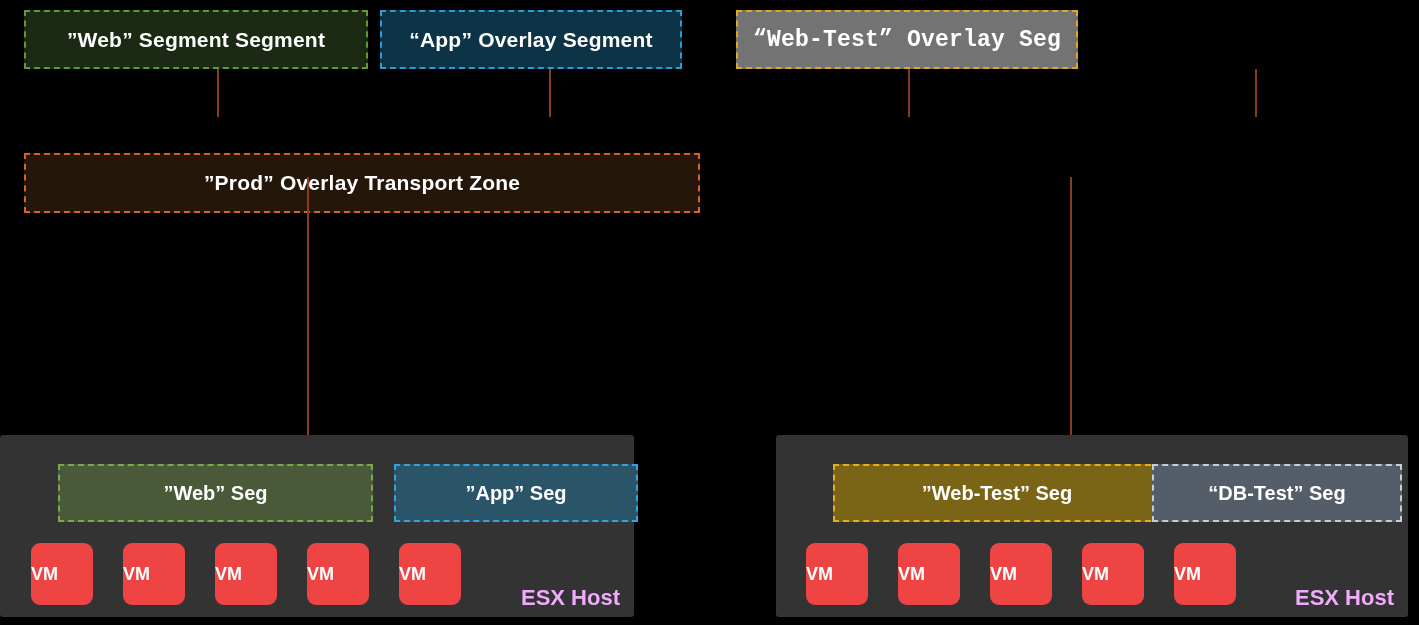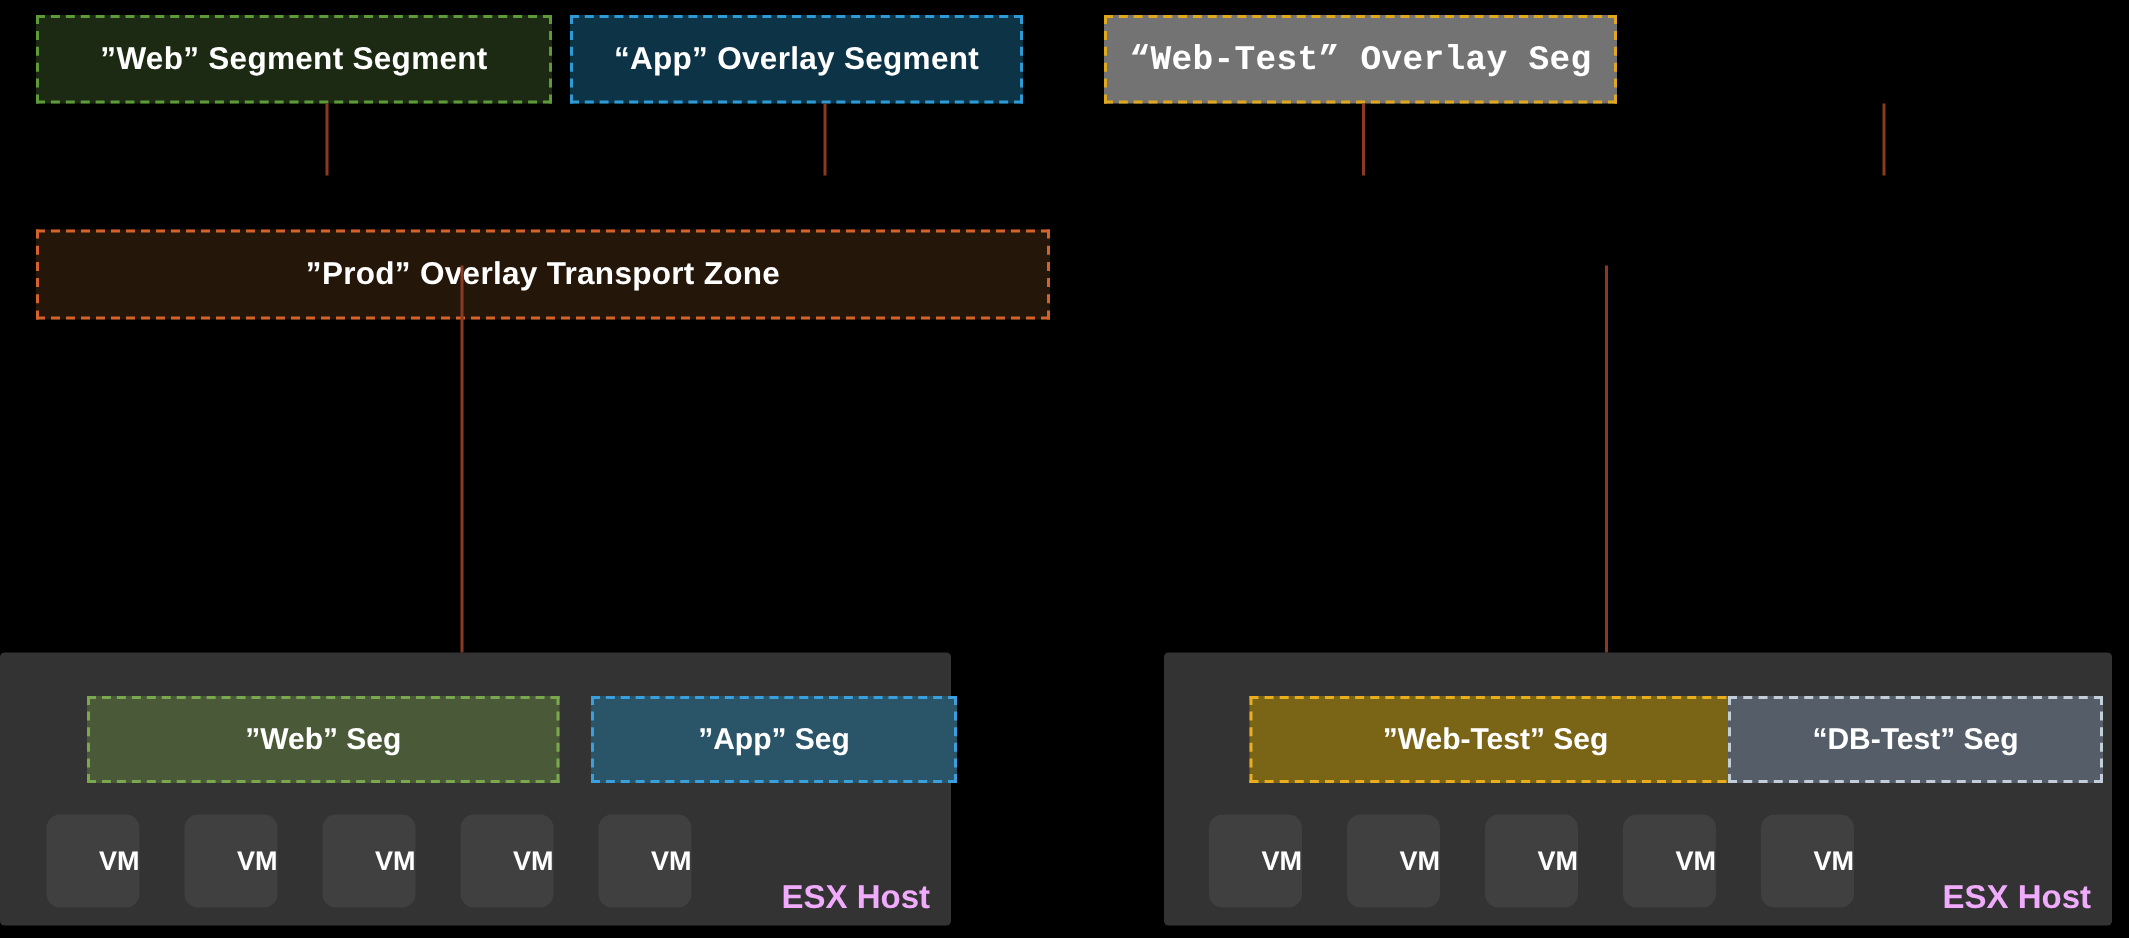--- a/index.html
+++ b/index.html
@@ -95,23 +95,23 @@
   .hseg-web     { left: 30px;  top: 464px; width: 315px; background:#4a5a38; border:2px dashed #7aa84e; }
   .hseg-app     { left: 366px; top: 464px; width: 244px; background:#2a5568; border:2px dashed #3aa0dd; }
   .hseg-webtest { left: 805px; top: 464px; width: 328px; background:#7a6516; border:2px dashed #e8ae1e; }
   .hseg-dbtest  { left: 1124px;top: 464px; width: 250px; background:#545d68; border:2px dashed #c3cedb; }
 
   
   .vm {
     position: absolute;
     box-sizing: border-box;
     width: 62px; height: 62px;
-    background: #404040;
+    background: #ef4444;
     border-radius: 9px;
-    display: flex; align-items: center; justify-content: flex-end;
+    display: flex; align-items: center; justify-content: flex-start;
     color: #ffffff; font-size: 18px; font-weight: 700;
     top: 543px;
   }
 </style>
 </head>
 <body>
 
 <div id="canvas">
 
   <div class="box seg-web-ov">

